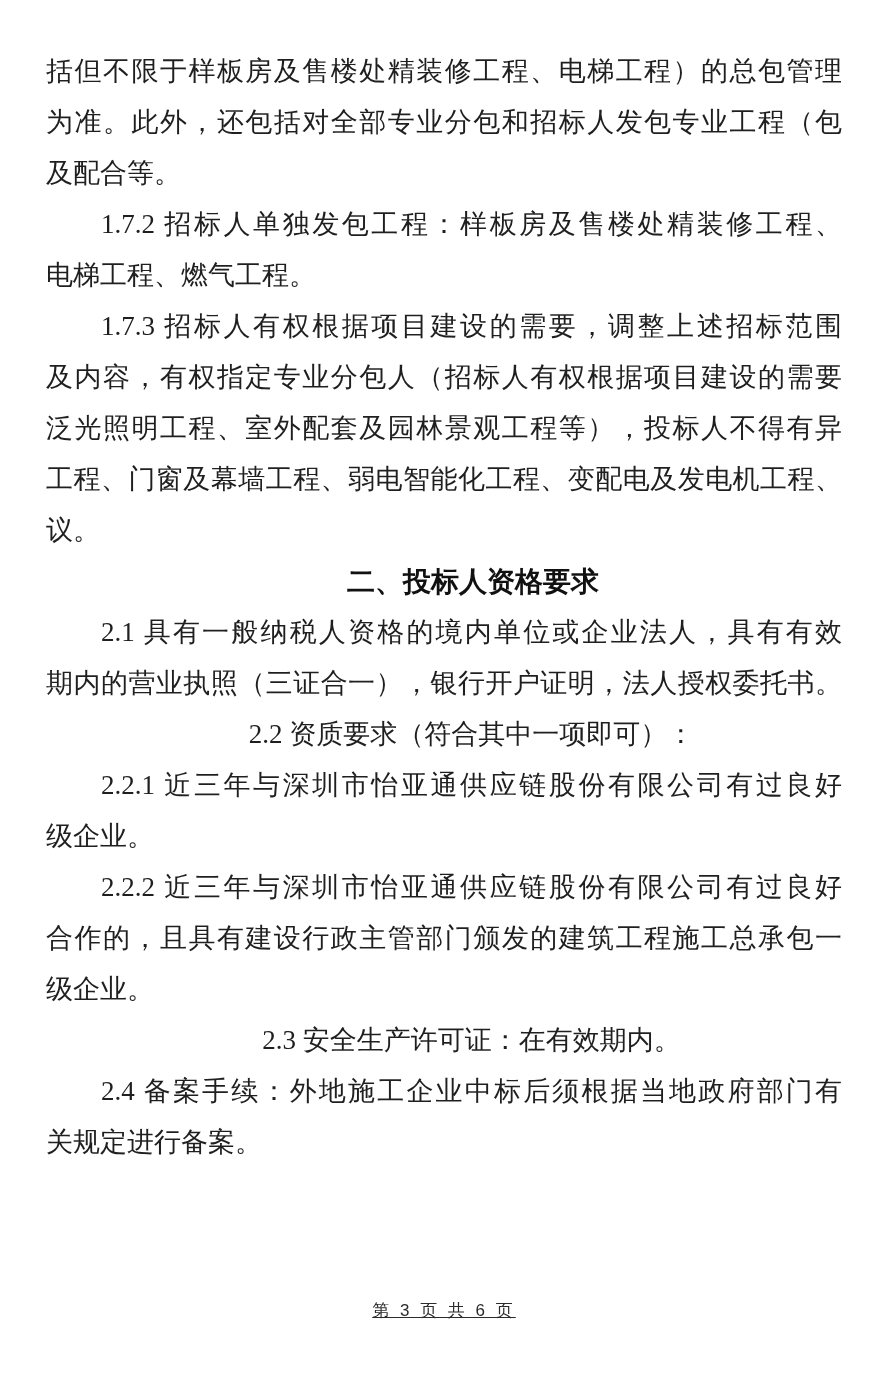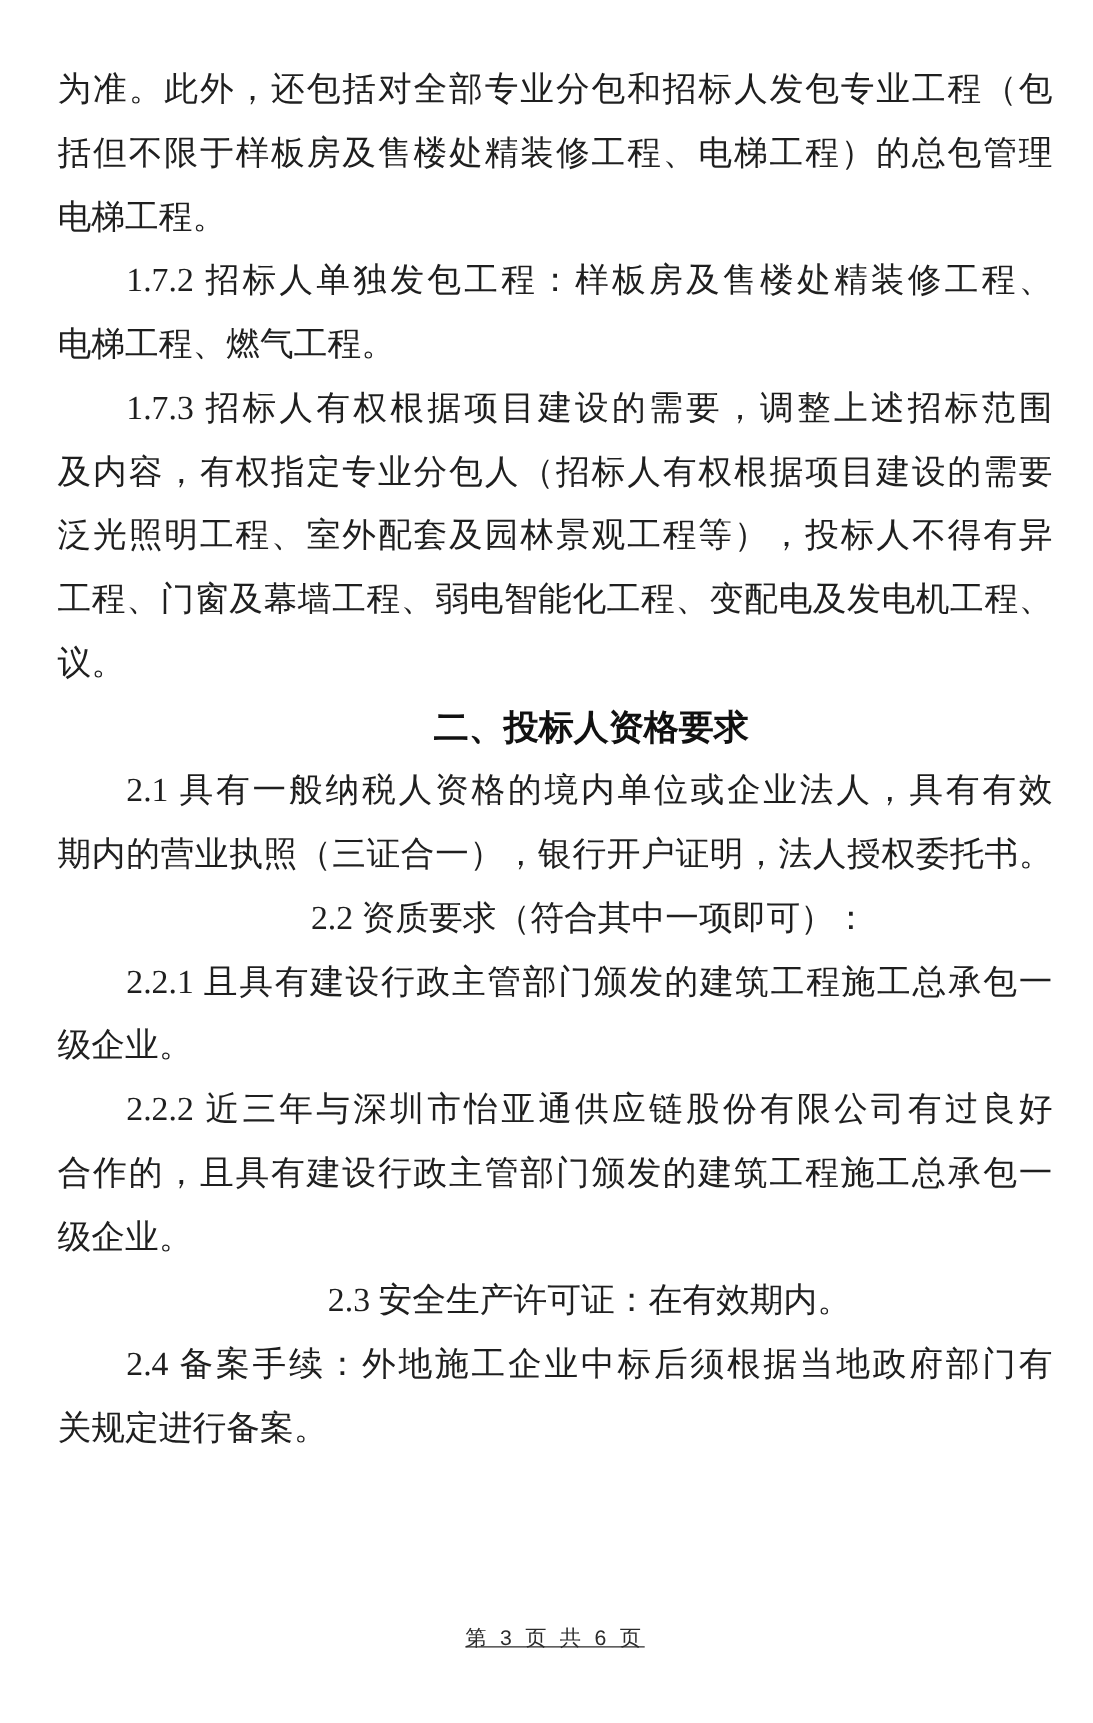--- a/index.html
+++ b/index.html
@@ -63,23 +63,23 @@
     color: #2b2b2b;
     text-decoration: underline;
   }
 </style>
 </head>
 <body>
 
 <div class="page">
   <div class="doc-body">
       <div class="para p-body">
+        <div class="line fill">括但不限于样板房及售楼处精装修工程、电梯工程）的总包管理</div>
         <div class="line fill">为准。此外，还包括对全部专业分包和招标人发包专业工程（包</div>
-        <div class="line fill">括但不限于样板房及售楼处精装修工程、电梯工程）的总包管理</div>
-        <div class="line">电梯工程。</div>
+        <div class="line">及配合等。</div>
       </div>
       <div class="para p-body">
         <div class="line fill indent">1.7.2 招标人单独发包工程：样板房及售楼处精装修工程、</div>
         <div class="line">电梯工程、燃气工程。</div>
       </div>
       <div class="para p-body">
         <div class="line fill indent">1.7.3 招标人有权根据项目建设的需要，调整上述招标范围</div>
         <div class="line fill">及内容，有权指定专业分包人（招标人有权根据项目建设的需要</div>
         <div class="line fill">泛光照明工程、室外配套及园林景观工程等），投标人不得有异</div>
         <div class="line fill">工程、门窗及幕墙工程、弱电智能化工程、变配电及发电机工程、</div>
@@ -89,21 +89,21 @@
         <div class="line indent">二、投标人资格要求</div>
       </div>
       <div class="para p-body">
         <div class="line fill indent">2.1 具有一般纳税人资格的境内单位或企业法人，具有有效</div>
         <div class="line fill">期内的营业执照（三证合一），银行开户证明，法人授权委托书。</div>
       </div>
       <div class="para p-body">
         <div class="line indent">2.2 资质要求（符合其中一项即可）：</div>
       </div>
       <div class="para p-body">
-        <div class="line fill indent">2.2.1 且具有建设行政主管部门颁发的建筑工程施工总承包一</div>
+        <div class="line fill indent">2.2.1 近三年与深圳市怡亚通供应链股份有限公司有过良好</div>
         <div class="line">级企业。</div>
       </div>
       <div class="para p-body">
         <div class="line fill indent">2.2.2 近三年与深圳市怡亚通供应链股份有限公司有过良好</div>
         <div class="line fill">合作的，且具有建设行政主管部门颁发的建筑工程施工总承包一</div>
         <div class="line">级企业。</div>
       </div>
       <div class="para p-body">
         <div class="line indent">2.3 安全生产许可证：在有效期内。</div>
       </div>

